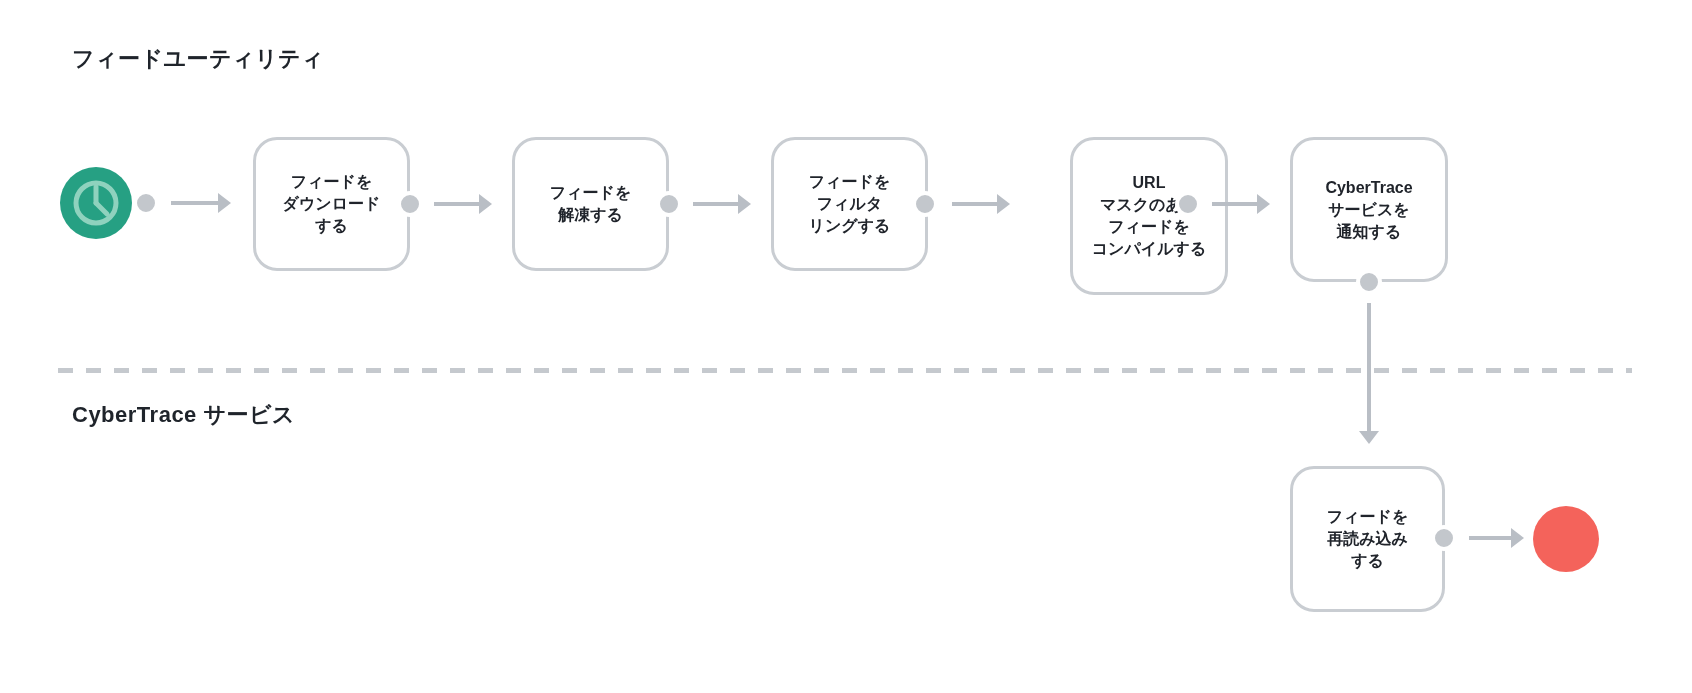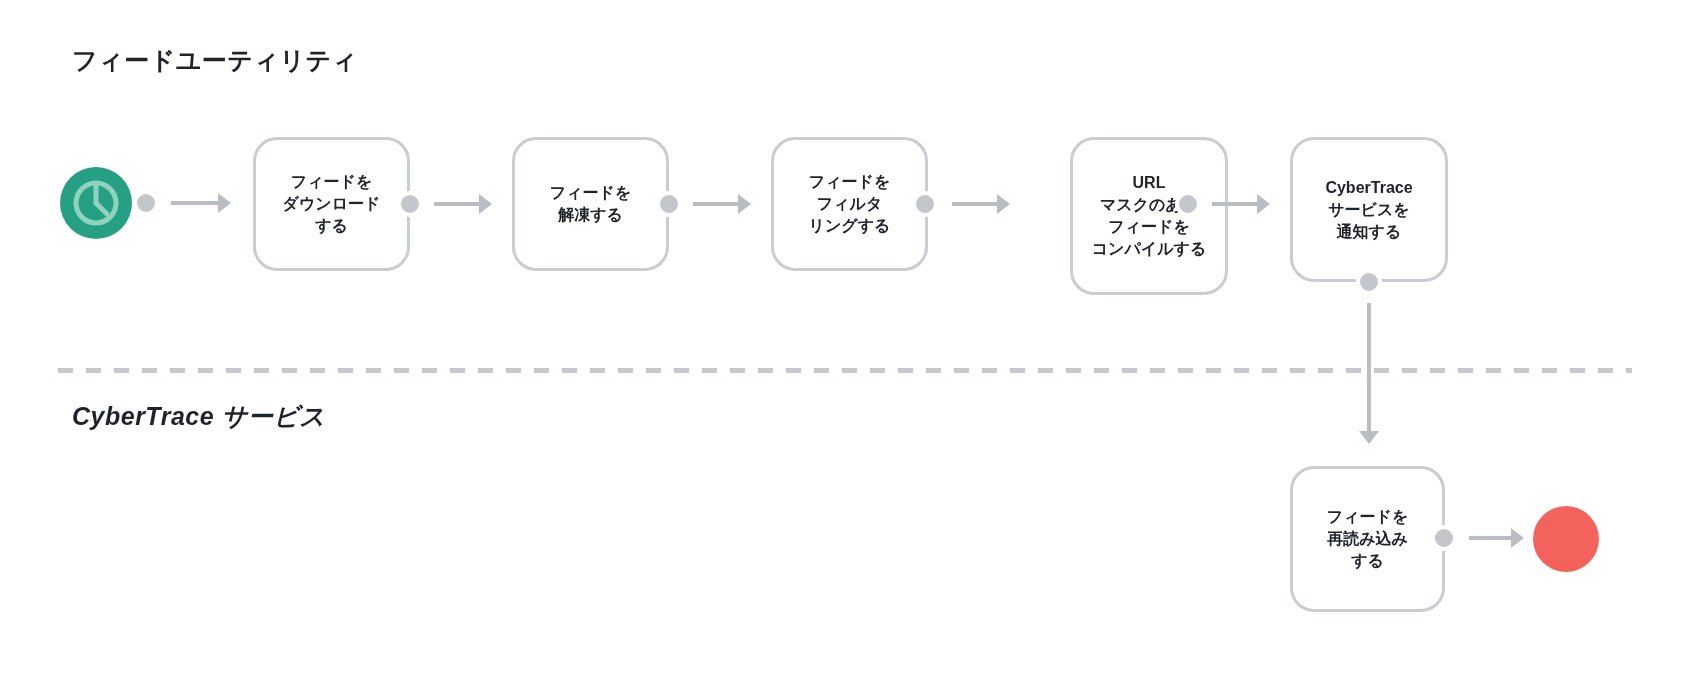--- a/index.html
+++ b/index.html
@@ -9,28 +9,28 @@
     position: relative;
     width: 1692px;
     height: 693px;
     background: #ffffff;
     overflow: hidden;
   }
 
   .lane-title {
     position: absolute;
     left: 72px;
-    font-size: 25px;
+    font-size: 22px;
     font-weight: 700;
     color: #1f242b;
     letter-spacing: 0.5px;
     white-space: nowrap;
   }
   .lane-title.top { top: 44px; }
-  .lane-title.bottom { top: 400px; font-style: italic; }
+  .lane-title.bottom { top: 400px; }
 
   
   .start-node {
     position: absolute;
     left: 60px; top: 167px;
     width: 72px; height: 72px;
     border-radius: 50%;
     background: #26a083;
   }
   .start-node svg { display: block; }

